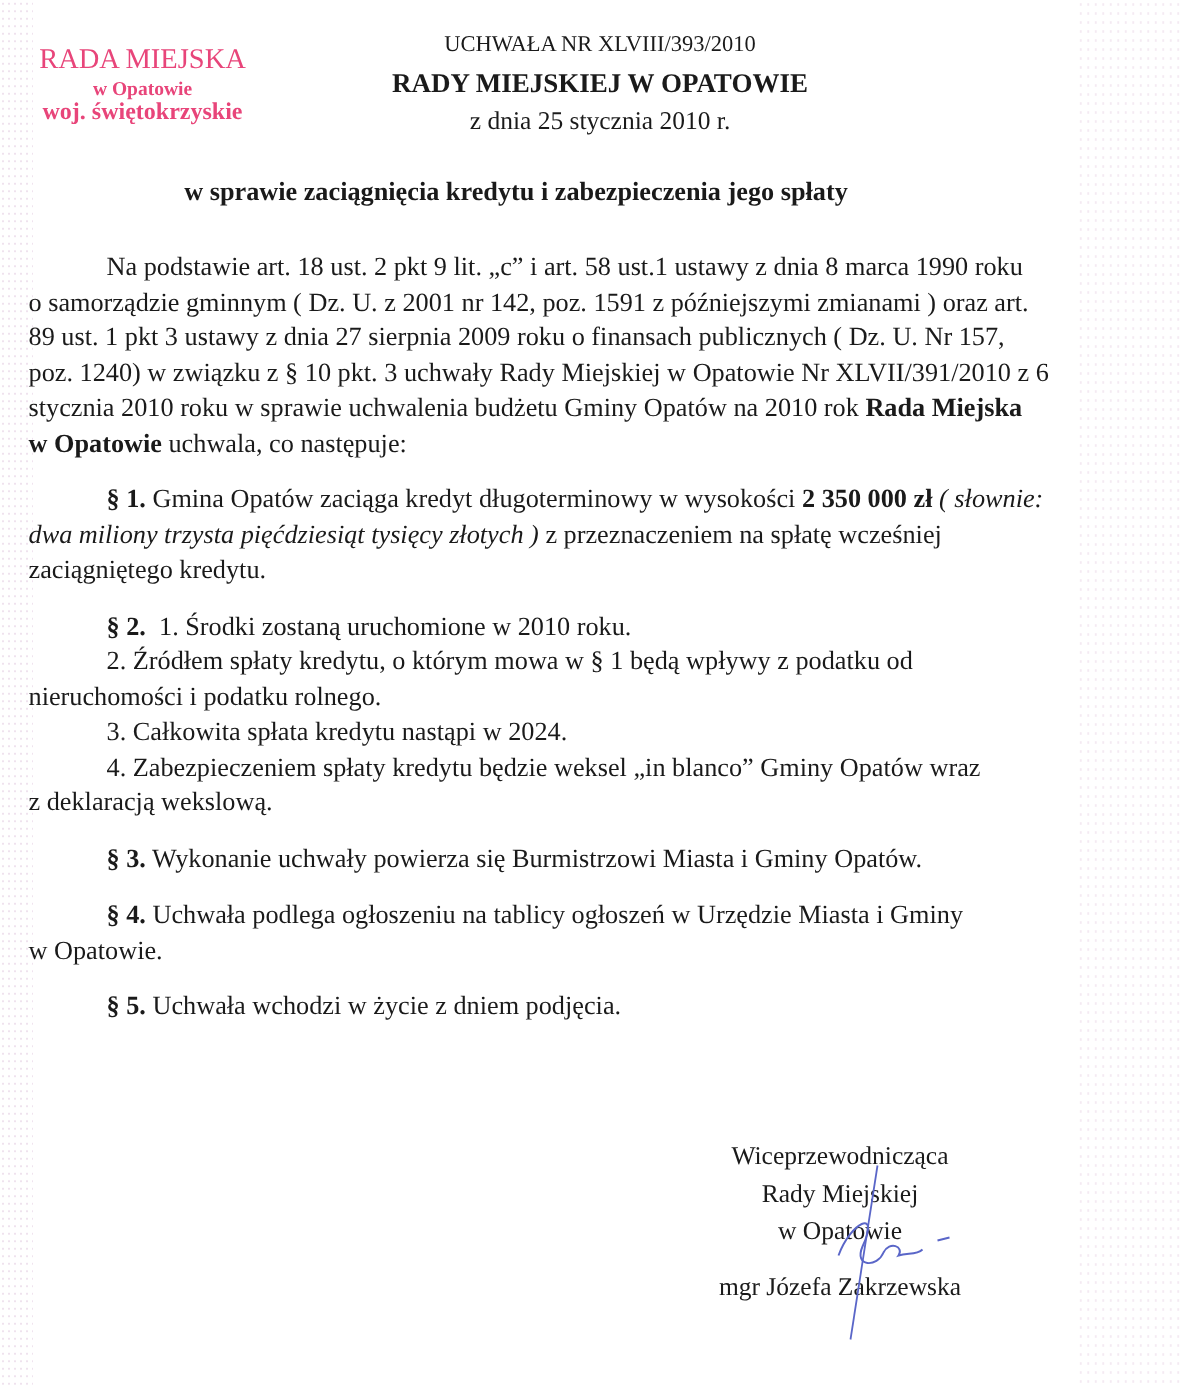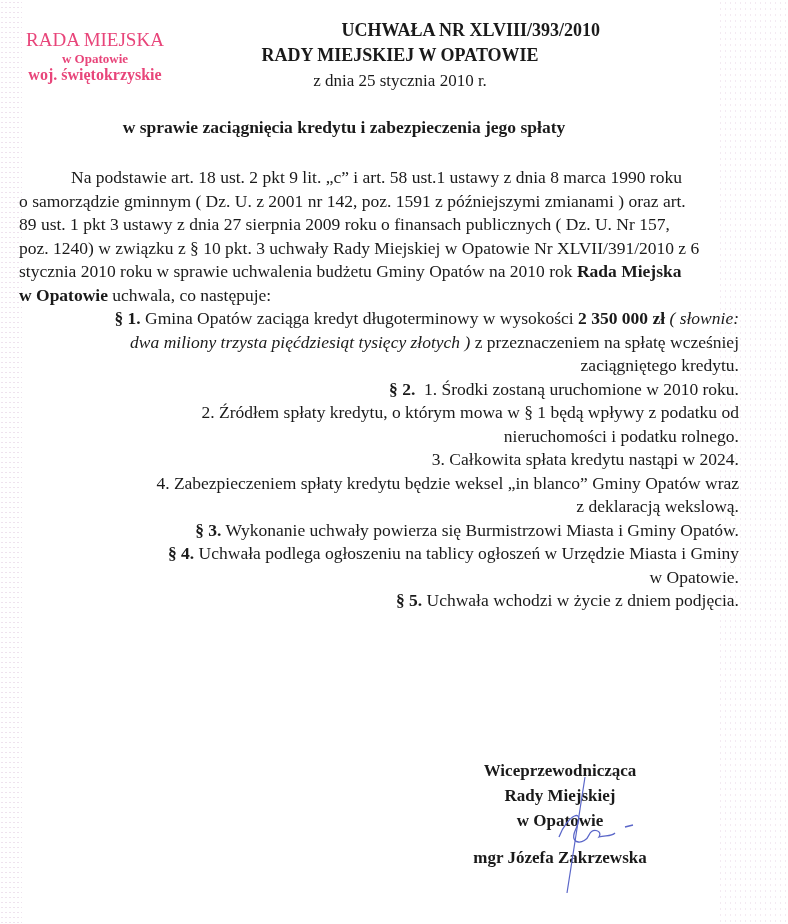--- a/index.html
+++ b/index.html
@@ -11,29 +11,29 @@
     background-image: radial-gradient(#e8d6e6 0.6px, transparent 0.8px);
     background-size: 4px 5px; opacity: 0.7; }
   .speckle-right { position: absolute; right: 0; top: 0; width: 70px; height: 924px;
     background-image: radial-gradient(#ecdcea 0.6px, transparent 0.8px);
     background-size: 5px 6px; opacity: 0.6; }
   .stamp { position: absolute; left: 20px; top: 30px; width: 150px; text-align: center; color: #e8457a; }
   .stamp .l1 { font-size: 19px; letter-spacing: 0px; line-height: 20px; }
   .stamp .l2 { font-size: 13px; font-weight: bold; line-height: 17px; }
   .stamp .l3 { font-size: 16px; font-weight: bold; line-height: 15px; }
   .header { position: absolute; left: 200px; top: 18px; width: 400px; text-align: center; }
-  .header .t1 { font-size: 18px; font-weight: bold; line-height: 25px; text-align: right; }
+  .header .t1 { font-size: 15px; font-weight: normal; line-height: 25px; }
   .header .t2 { font-size: 18px; font-weight: bold; line-height: 25px; }
   .header .t3 { font-size: 17px; line-height: 25px; }
   .subject { position: absolute; left: 0; top: 117px; width: 688px; text-align: center; font-size: 17.5px; font-weight: bold; }
   .body { position: absolute; left: 19px; top: 166px; width: 720px; font-size: 17.5px; line-height: 23.5px; font-family: Liberation Serif, serif; }
   .p { margin: 0; }
   .indent { text-indent: 52px; }
-  .gap { margin-top: 0; text-align: right; }
-  .signature { position: absolute; left: 450px; top: 758px; width: 220px; text-align: center; font-weight: bold; font-size: 17px; line-height: 25px; }
+  .gap { margin-top: 14px; }
+  .signature { position: absolute; left: 450px; top: 758px; width: 220px; text-align: center; font-weight: normal; font-size: 17px; line-height: 25px; }
   .signature .name { margin-top: 12px; }
   .sig-scribble { position: absolute; left: 545px; top: 775px; }
 </style>
 </head>
 <body>
 
 <div class="speckle-left"></div>
 <div class="speckle-right"></div>
 
 <div class="stamp">

